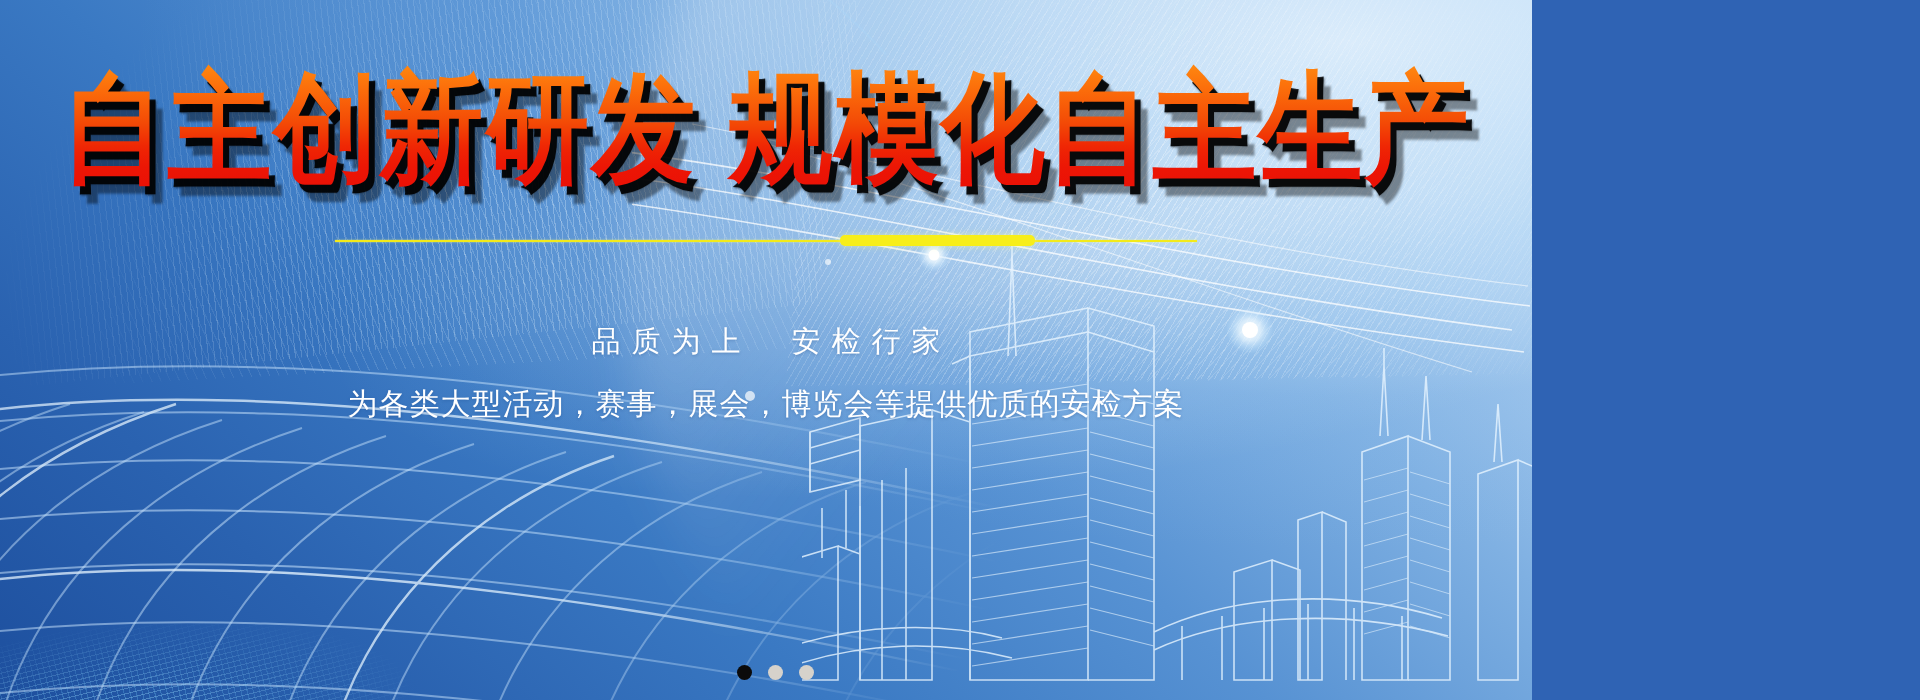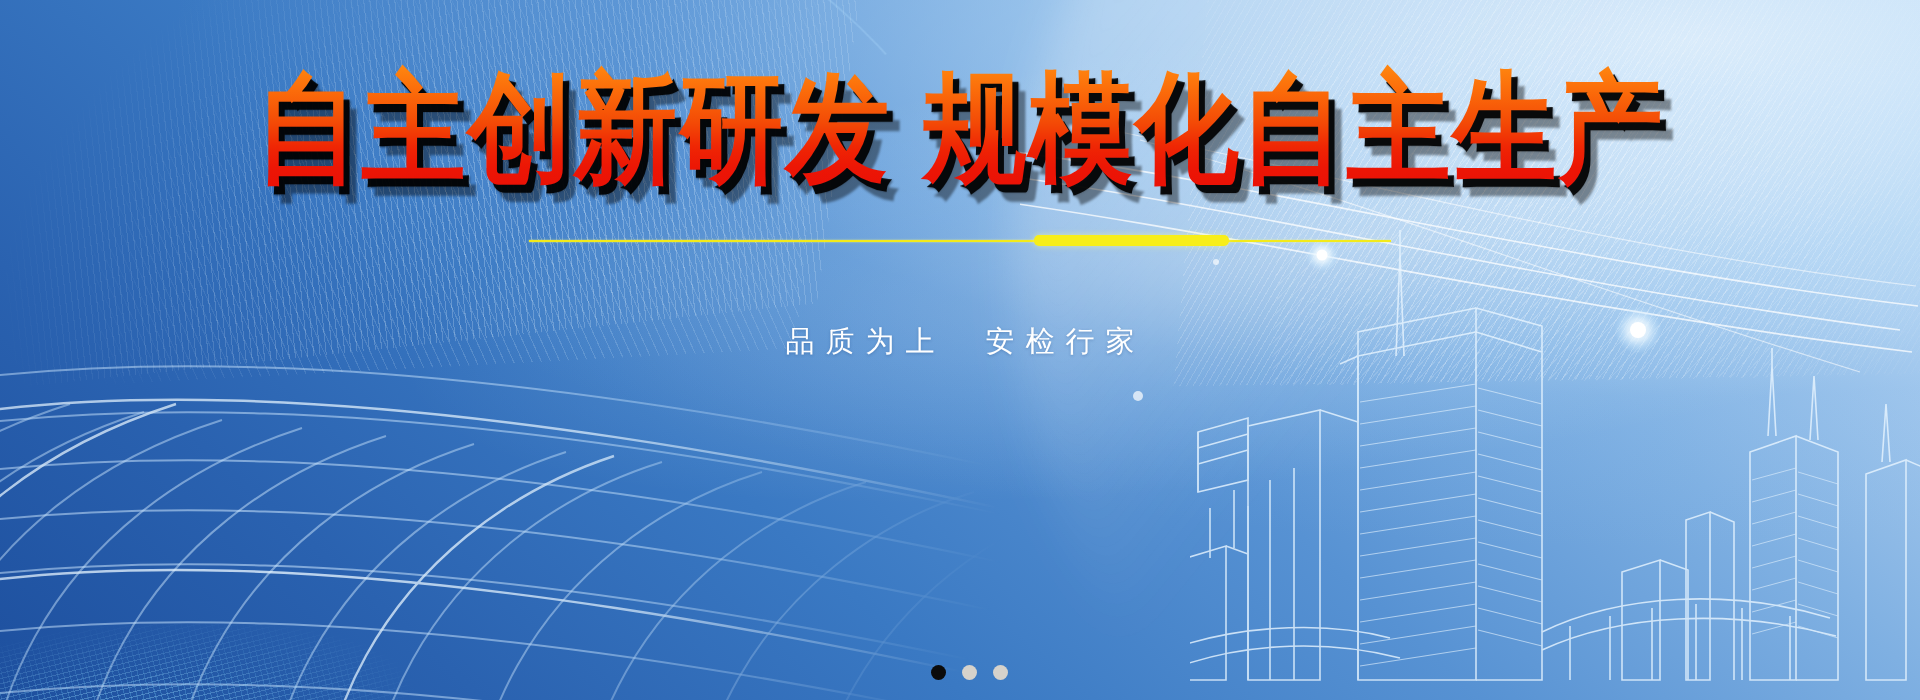--- a/index.html
+++ b/index.html
@@ -5,21 +5,21 @@
 <style>
   html, body {
     margin: 0;
     padding: 0;
     background: #2f63b4;
   }
   * { box-sizing: border-box; }
 
   .banner {
     position: relative;
-    width: 1920px;
+    width: 1532px;
     height: 700px;
     overflow: hidden;
     font-family: "Liberation Sans", "DejaVu Sans", sans-serif;
     
     background:
       radial-gradient(120% 110% at 88% 6%, rgba(222,238,252,0.92) 0%, rgba(188,221,248,0.55) 26%, rgba(140,190,238,0.18) 46%, rgba(90,150,215,0.0) 66%),
       linear-gradient(42deg, #1d4f9e 0%, #2a62b0 18%, #3a79c3 36%, #5792d3 55%, #7fb0e2 72%, #a8cbee 86%, #c5dff6 100%);
   }
 
   
@@ -454,20 +454,21 @@
 
     <div class="headline">自主创新研发 规模化自主生产</div>
 
     <div class="divider">
       <div class="hairline"></div>
       <div class="thick"></div>
     </div>
 
     <div class="sub-primary">品质为上　安检行家</div>
 
+    <div class="sub-secondary">为各类大型活动，赛事，展会，博览会等提供优质的安检方案</div>
   </div>
 
   <div class="dots">
     <span class="dot active"></span>
     <span class="dot"></span>
     <span class="dot"></span>
   </div>
 
 </div>
 

